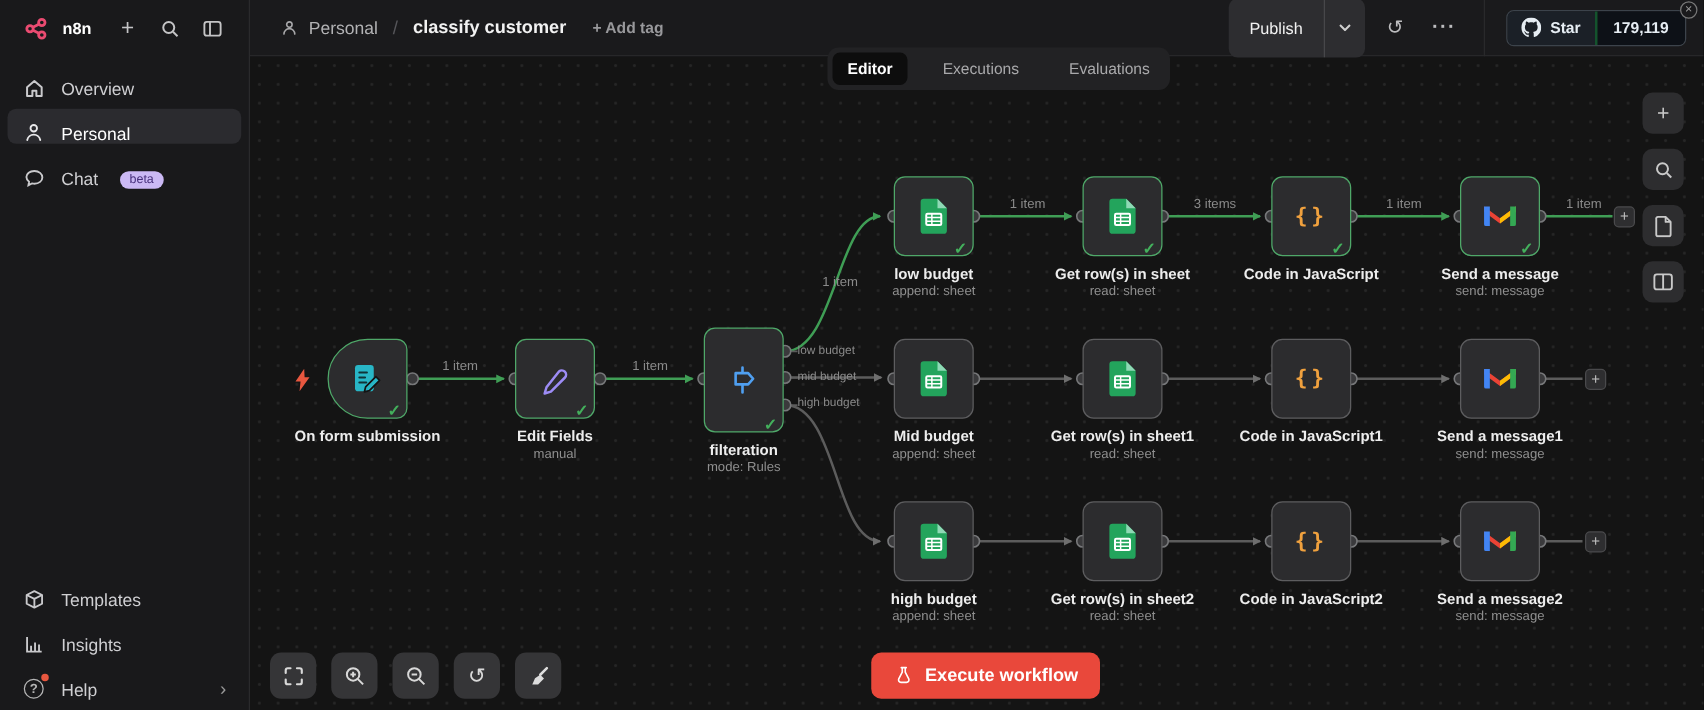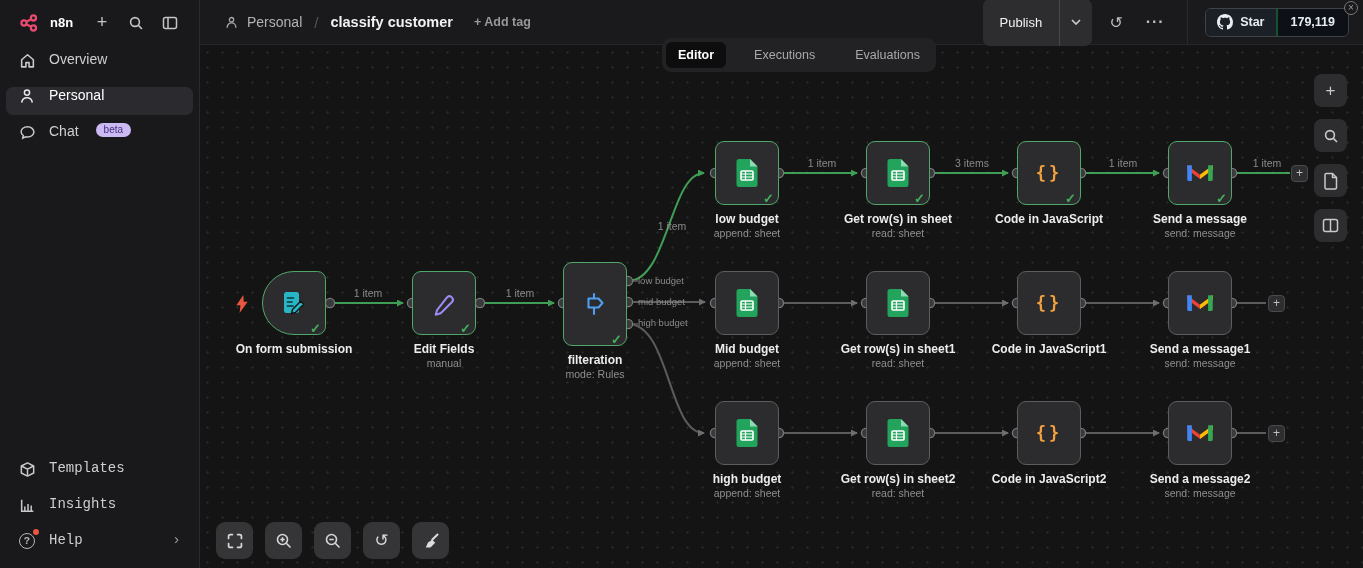--- a/index.html
+++ b/index.html
@@ -6,25 +6,25 @@
   html,body { background:#0b0b0b; }
   body { font-family:"Liberation Sans", sans-serif; }
   .app { position:relative; width:1363px; height:568px; background:#141414; overflow:hidden; color:#ddd; }
 
   
   .sidebar { position:absolute; left:0; top:0; width:200px; height:568px; background:#19191b; border-right:1px solid #2a2a2c; display:flex; flex-direction:column; z-index:4; }
   .logo-row { height:45px; display:flex; align-items:center; padding:0 16px; gap:8px; flex:none; }
   .logo-text { color:#fff; font-weight:bold; font-size:13px; margin-right:auto; }
   .top-ico { width:26px; height:26px; display:flex; align-items:center; justify-content:center; color:#c4c4c6; font-size:18px; cursor:pointer; }
   .nav { padding:6px 6px; display:flex; flex-direction:column; gap:8px; }
-  .nav-item { display:flex; align-items:flex-start; gap:13px; height:28px; padding:0 12px; border-radius:7px; font-size:14px; color:#cfcfd2; cursor:pointer; position:relative; }
+  .nav-item { display:flex; align-items:flex-end; gap:13px; height:28px; padding:0 12px; border-radius:7px; font-size:14px; color:#cfcfd2; cursor:pointer; position:relative; }
   .nav-item.active { background:#2b2b2f; color:#fff; }
   .nav-item .chev { margin-left:auto; color:#9a9a9a; font-size:15px; }
   .badge { background:#cbb9f4; color:#47307c; font-size:10px; font-weight:normal; padding:2px 8px; border-radius:9px; line-height:1; }
-  .nav-bottom { margin-top:auto; padding:6px 6px 8px; display:flex; flex-direction:column; gap:8px;font-family:Liberation Mono, monospace; }
+  .nav-bottom { margin-top:auto; padding:6px 6px 8px; display:flex; flex-direction:column; gap:8px; }
   .ico-wrap { position:relative; width:18px; height:18px; display:flex; align-items:center; justify-content:center; flex:none; }
   .q-circle { width:16px; height:16px; border:1.4px solid #b5b5b5; border-radius:50%; color:#b5b5b5; font-size:10.5px; font-weight:bold; display:flex; align-items:center; justify-content:center; }
   .red-dot { position:absolute; top:-3px; right:-3px; width:6px; height:6px; border-radius:50%; background:#e8573f; }
 
   
   .header { position:absolute; left:200px; top:0; width:1163px; height:45px; background:#1a1a1c; border-bottom:1px solid #272729; display:flex; align-items:center; padding:0 14px 0 25px; gap:9px; z-index:3; }
   .bc-project { color:#b2b2b4; font-size:14px; }
   .bc-sep { color:#56565a; font-size:15px; margin:0 3px; }
   .bc-name { color:#f2f2f2; font-size:14.5px; font-weight:bold; }
   .add-tag { color:#98989b; font-size:12.5px; font-weight:bold; margin-left:12px; cursor:pointer; }
@@ -544,15 +544,23 @@
       <div class="ctrl-btn">
         <span style="display:flex">
             <svg width="18" height="18" viewBox="0 0 18 18">
               <path d="M15.5 2.5l-5.3 5.3" stroke="#ddd" stroke-width="2" stroke-linecap="round" fill="none"></path>
               <path d="M10.2 7.8l3 3-4.7 4.7H3.8l2.2-5z" fill="#ddd"></path>
             </svg>
           </span>
       </div>
     </div>
 
+    <button class="execute">
+      <span style="display:flex">
+          <svg width="16" height="17" viewBox="0 0 20 19" fill="none" stroke="#fff" stroke-width="1.6" stroke-linecap="round" stroke-linejoin="round">
+            <path d="M7.5 1.5h5M8.5 1.5v4.4L5 12.8a2.4 2.4 0 0 0 2.2 3.4h5.6A2.4 2.4 0 0 0 15 12.8L11.5 5.9V1.5"></path>
+          </svg>
+        </span>
+      <span>Execute workflow</span>
+    </button>
 
   </div>
 </div>
 
 </body></html>

